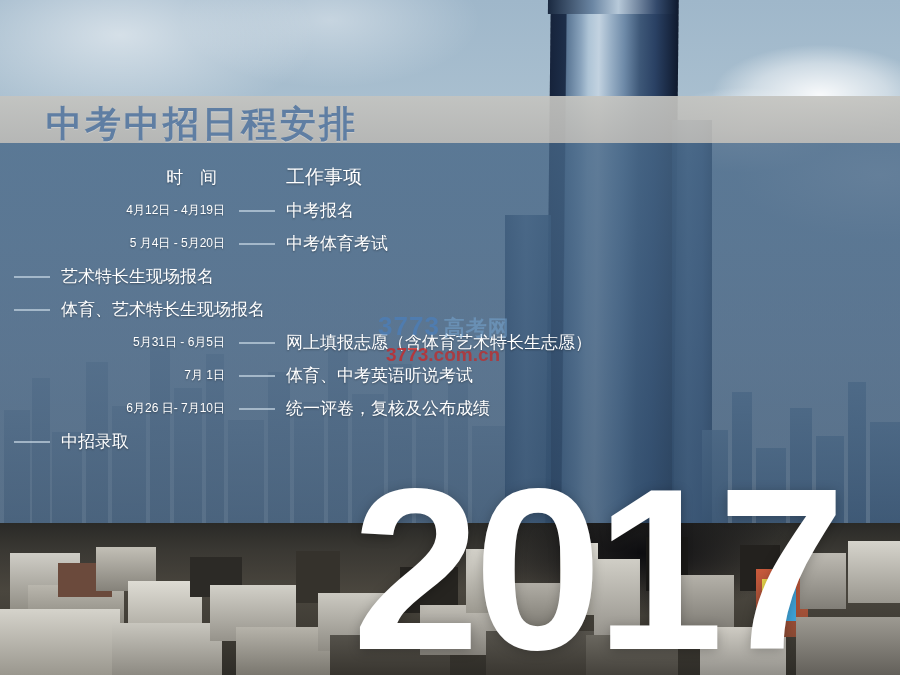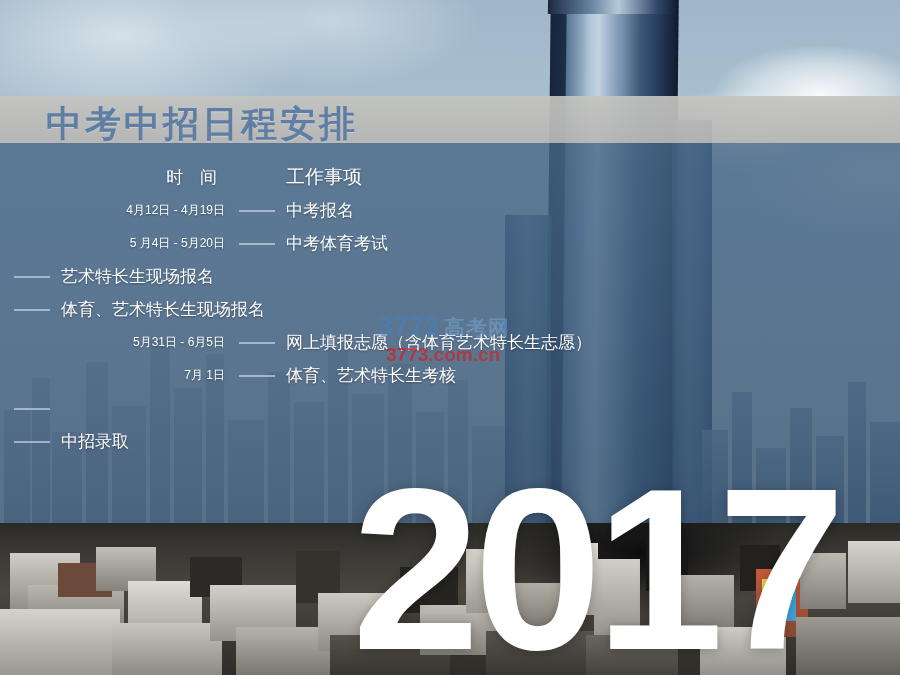--- a/index.html
+++ b/index.html
@@ -254,25 +254,27 @@
     <div class="srow">
       <div class="sdate">5月31日 - 6月5日</div>
       <div class="sdash"></div>
       <div class="stask">网上填报志愿（含体育艺术特长生志愿）</div>
     </div>
 
 
     <div class="srow">
       <div class="sdate">7月 1日</div>
       <div class="sdash"></div>
-      <div class="stask">体育、艺术特长生考核</div>
-    </div>
-
-    <div class="srow">
-      <div class="sdash"></div>
+      <div class="stask">体育、中考英语听说考试</div>
+    </div>
+
+    <div class="srow">
+      <div class="sdate">6月26 日- 7月10日</div>
+      <div class="sdash"></div>
+      <div class="stask">统一评卷，复核及公布成绩</div>
     </div>
 
     <div class="srow">
       <div class="sdash"></div>
       <div class="stask">中招录取</div>
     </div>
 
   </div>
 
   <div class="photo-bottom">

